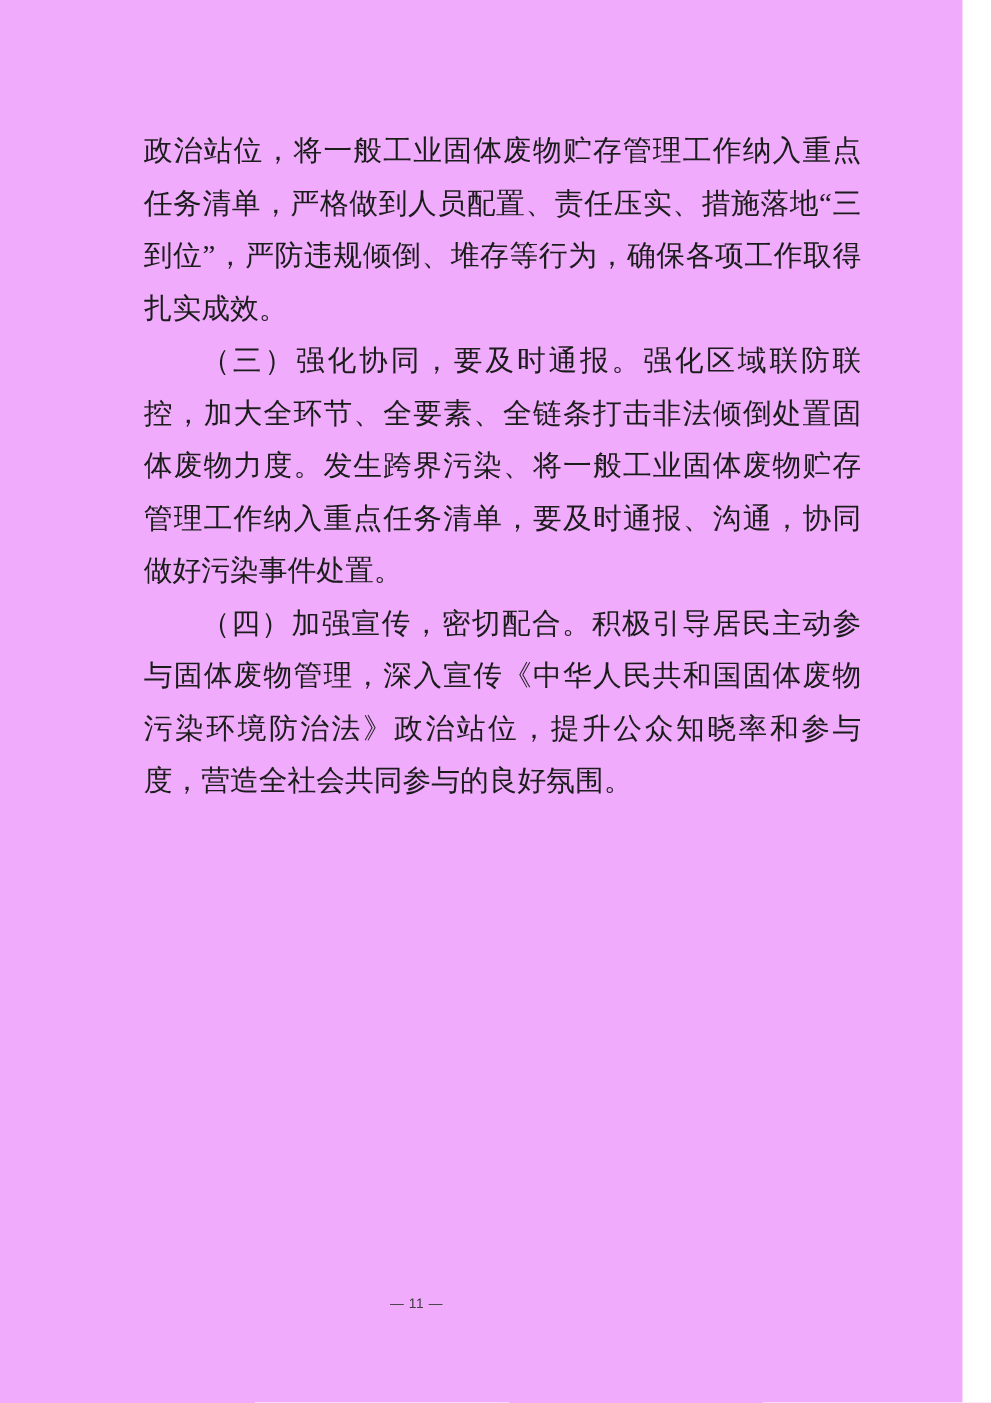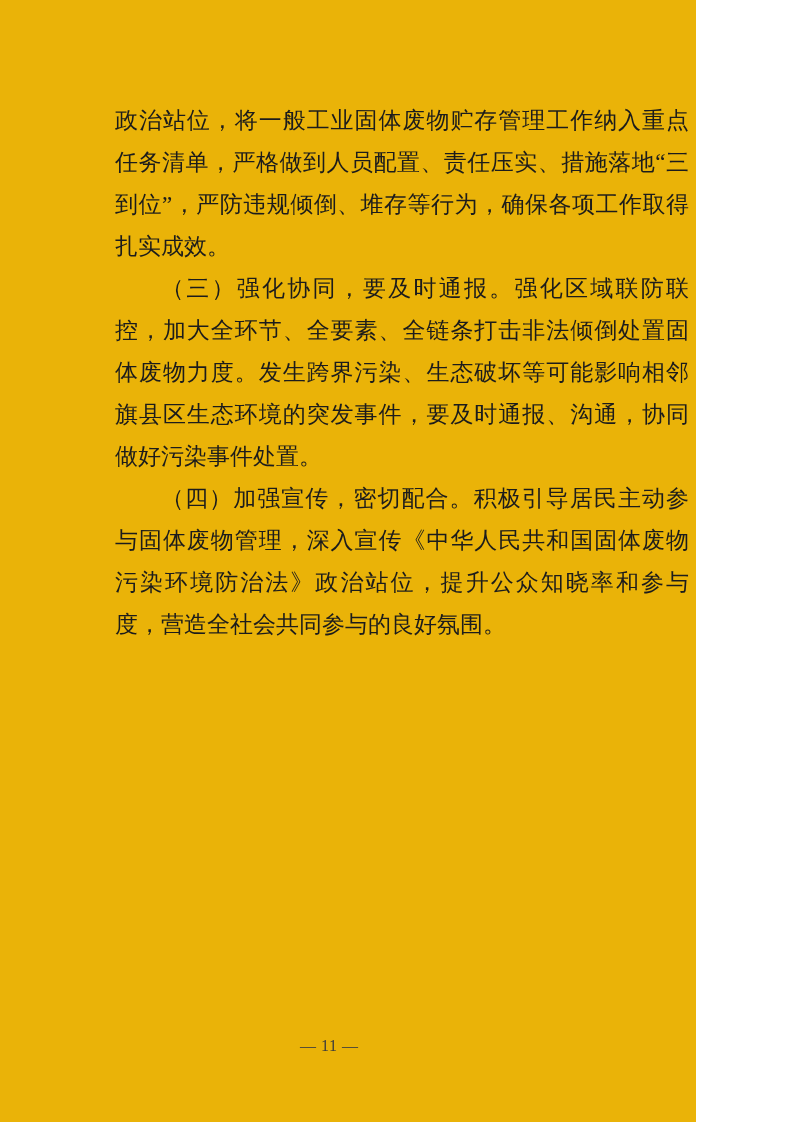--- a/index.html
+++ b/index.html
@@ -2,23 +2,23 @@
 <html><head>
 <meta charset="utf-8">
 <style>
   html, body {
     margin: 0;
     padding: 0;
     background: #ffffff;
   }
   .page {
     position: relative;
-    width: 696px;
+    width: 770px;
     height: 1122px;
-    background: #eab308;
+    background: #f0abfc;
     font-family: "Liberation Serif", "DejaVu Serif", serif;
     overflow: hidden;
   }
   .content {
     position: absolute;
     left: 115px;
     top: 100px;
     width: 574px;
     font-size: 23px;
     line-height: 42px;
@@ -34,39 +34,39 @@
   }
   .para.continuation {
     text-indent: 0;
   }
   .section-heading {
     
     font-weight: normal;
   }
   .footer {
     position: absolute;
-    left: 300px;
+    left: 312px;
     top: 1037px;
-    font-size: 16px;
+    font-size: 11px;
     letter-spacing: 0.5px;
     color: #3d3d3d;
-    font-family: Liberation Serif, serif;
+    font-family: Liberation Sans, sans-serif;
   }
 </style>
 </head>
 <body>
 
 <div class="page">
 
   <div class="content">
 
     <p class="para continuation"><span>政治站位，将一般工业固体废物贮存管理工作纳入重点任务清单，严格做到人员配置、责任压实、措施落地“三到位”，严防违规倾倒、堆存等行为，确保各项工作取得扎实成效。</span></p>
 
 
-    <p class="para"><span class="section-heading">（三）强化协同，要及时通报。</span><span>强化区域联防联控，加大全环节、全要素、全链条打击非法倾倒处置固体废物力度。发生跨界污染、生态破坏等可能影响相邻旗县区生态环境的突发事件，要及时通报、沟通，协同做好污染事件处置。</span></p>
+    <p class="para"><span class="section-heading">（三）强化协同，要及时通报。</span><span>强化区域联防联控，加大全环节、全要素、全链条打击非法倾倒处置固体废物力度。发生跨界污染、将一般工业固体废物贮存管理工作纳入重点任务清单，要及时通报、沟通，协同做好污染事件处置。</span></p>
 
     <p class="para"><span class="section-heading">（四）加强宣传，密切配合。</span><span>积极引导居民主动参与固体废物管理，深入宣传《中华人民共和国固体废物污染环境防治法》政治站位，提升公众知晓率和参与度，营造全社会共同参与的良好氛围。</span></p>
 
   </div>
 
   <div class="footer">— 11 —</div>
 
 </div>
 
 </body></html>

